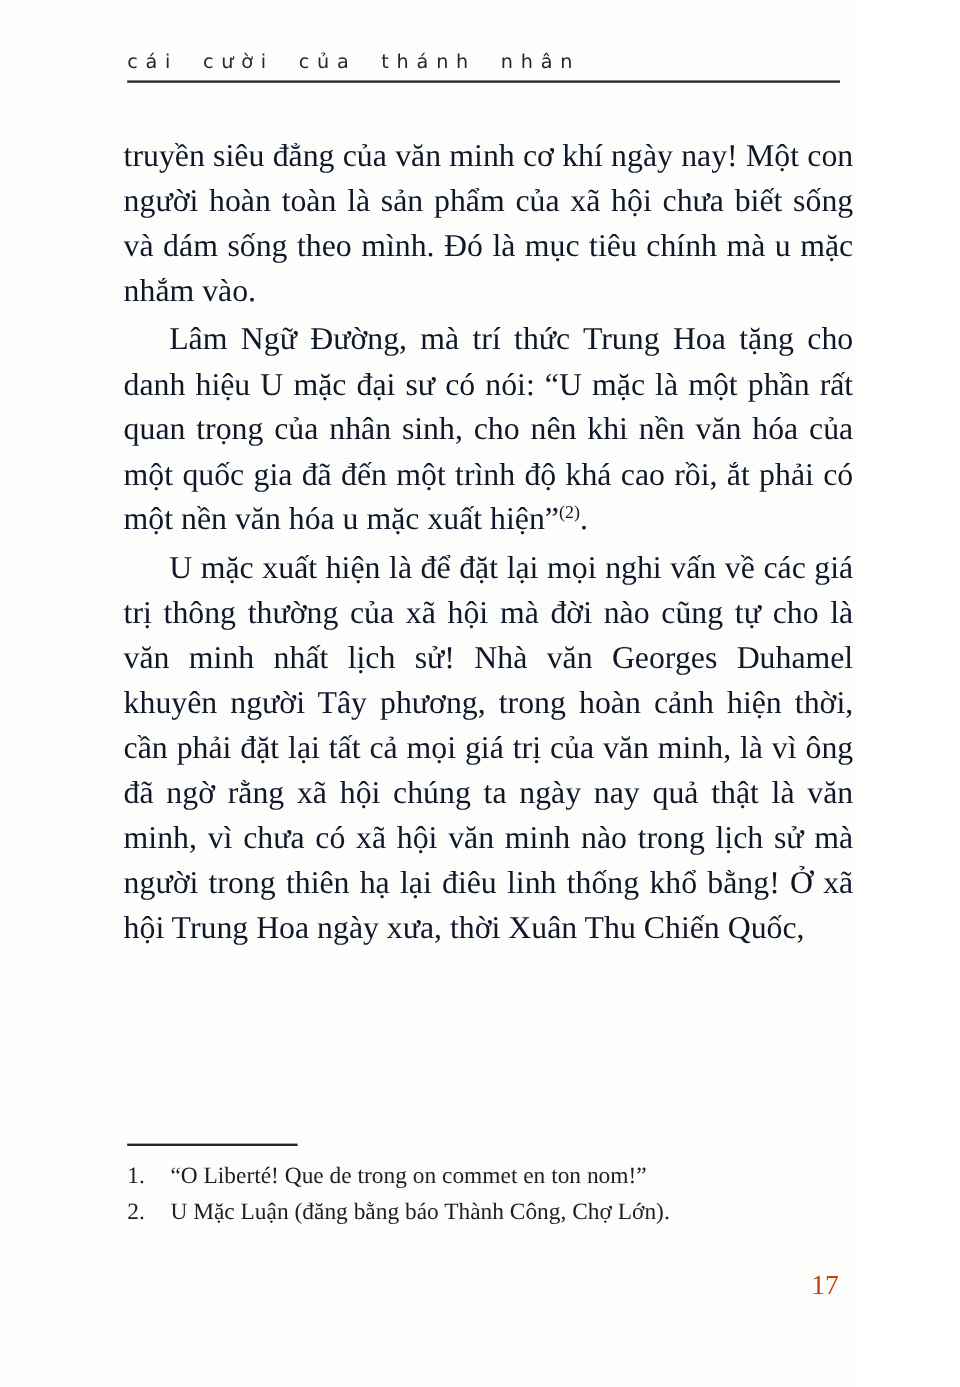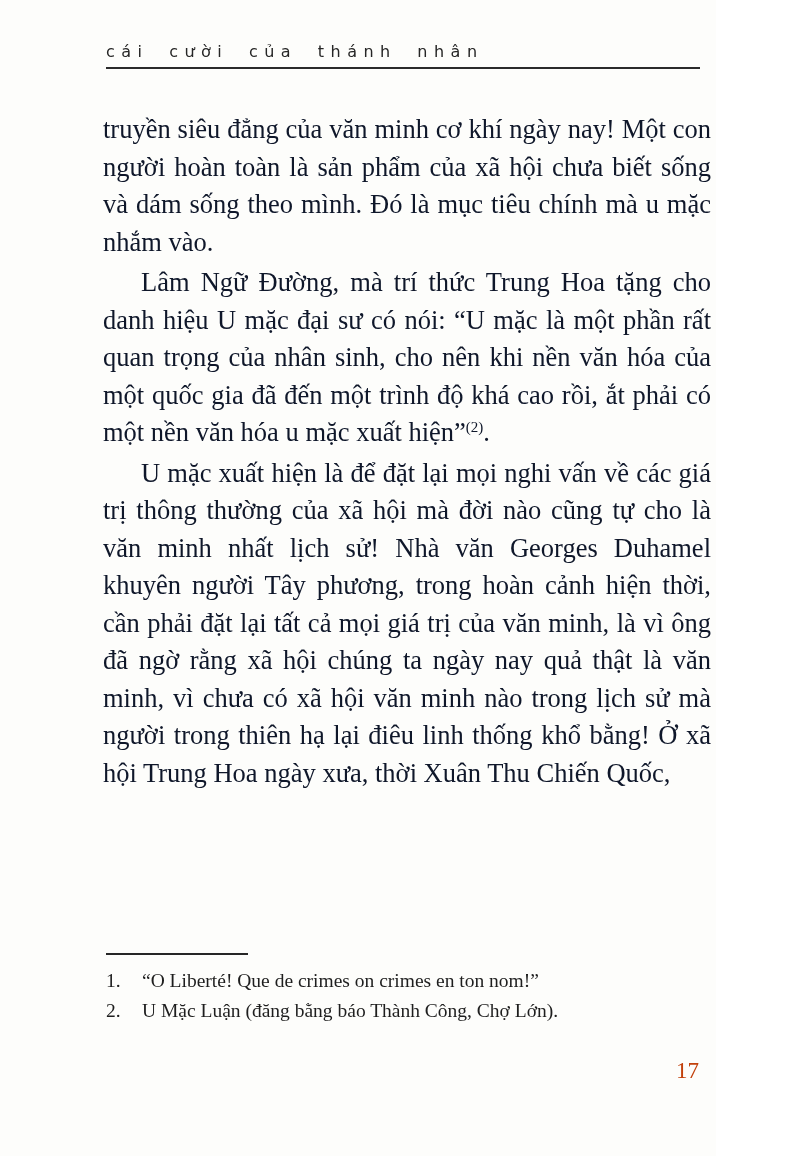--- a/index.html
+++ b/index.html
@@ -98,21 +98,21 @@
       <p class="para">truyền siêu đẳng của văn minh cơ khí ngày nay! Một con người hoàn toàn là sản phẩm của xã hội chưa biết sống và dám sống theo mình. Đó là mục tiêu chính mà u mặc nhắm vào.</p>
       <p class="para indent">Lâm Ngữ Đường, mà trí thức Trung Hoa tặng cho danh hiệu U mặc đại sư có nói: “U mặc là một phần rất quan trọng của nhân sinh, cho nên khi nền văn hóa của một quốc gia đã đến một trình độ khá cao rồi, ắt phải có một nền văn hóa u mặc xuất hiện”<sup>(2)</sup>.</p>
       <p class="para indent">U mặc xuất hiện là để đặt lại mọi nghi vấn về các giá trị thông thường của xã hội mà đời nào cũng tự cho là văn minh nhất lịch sử! Nhà văn Georges Duhamel khuyên người Tây phương, trong hoàn cảnh hiện thời, cần phải đặt lại tất cả mọi giá trị của văn minh, là vì ông đã ngờ rằng xã hội chúng ta ngày nay quả thật là văn minh, vì chưa có xã hội văn minh nào trong lịch sử mà người trong thiên hạ lại điêu linh thống khổ bằng! Ở xã hội Trung Hoa ngày xưa, thời Xuân Thu Chiến Quốc,</p>
     </div>
 
   <div class="footnote-block">
     <div class="footnote-rule"></div>
     <div class="footnotes">
         <div class="footnote">
           <span class="fn-num">1.</span>
-          <span class="fn-text">“O Liberté! Que de crimes on crimes en ton nom!”</span>
+          <span class="fn-text">“O Liberté! Que de trong on commet en ton nom!”</span>
         </div>
         <div class="footnote">
           <span class="fn-num">2.</span>
           <span class="fn-text">U Mặc Luận (đăng bằng báo Thành Công, Chợ Lớn).</span>
         </div>
       </div>
   </div>
 
   <div class="page-number">17</div>
 

